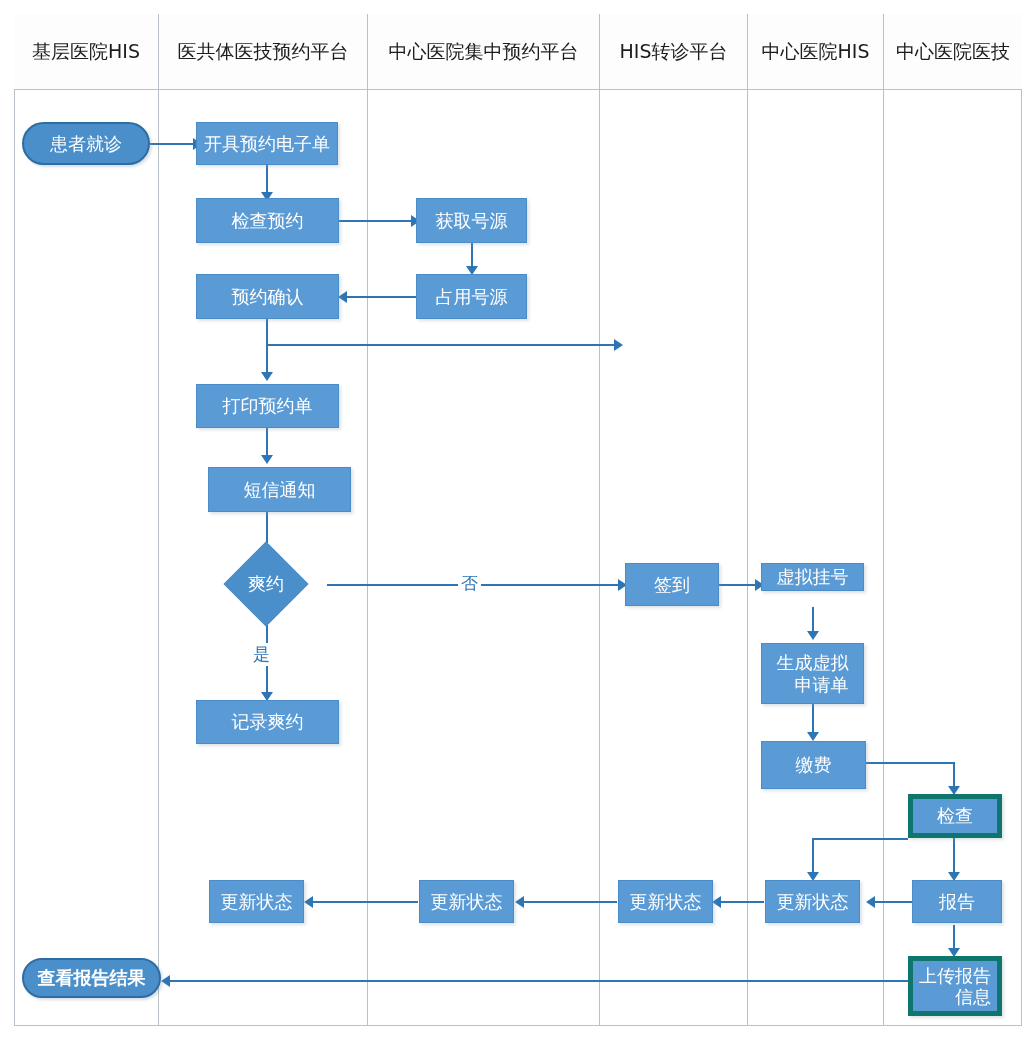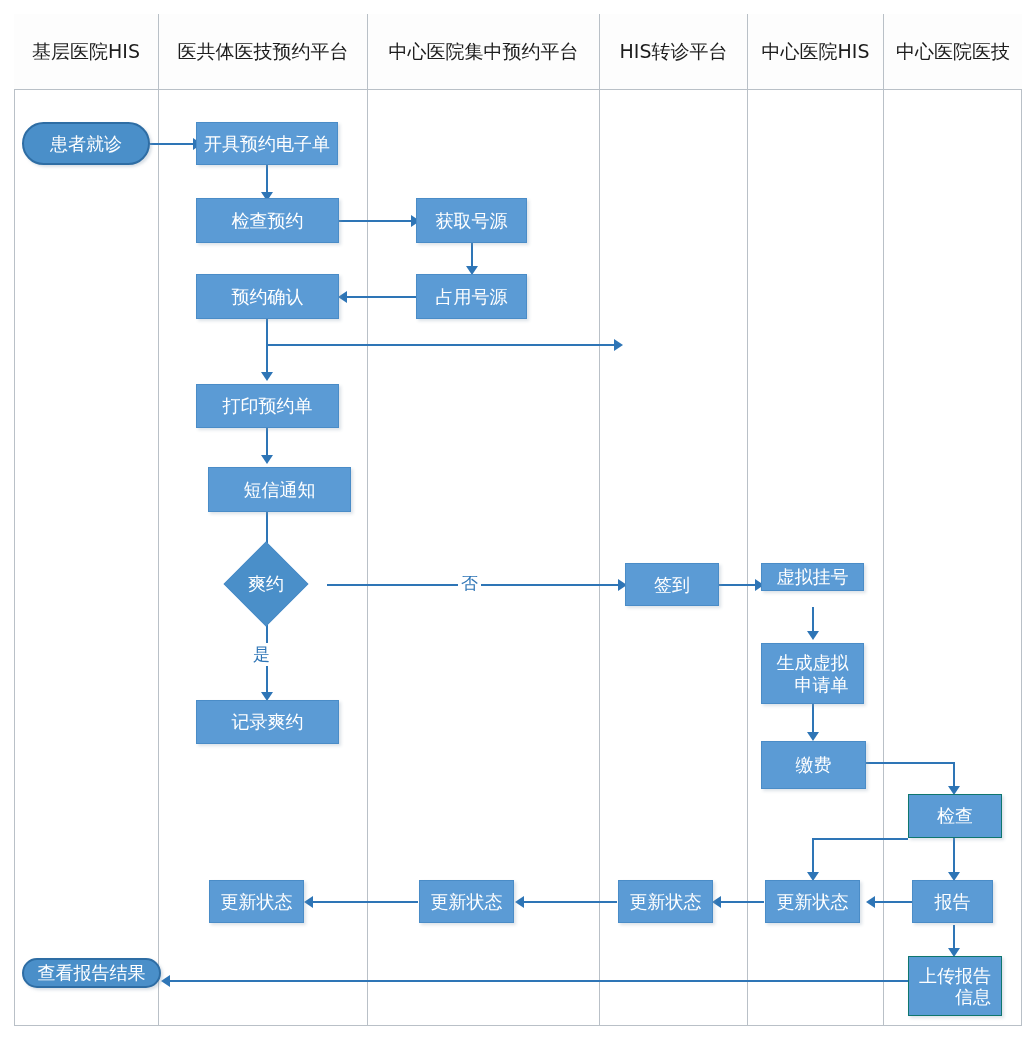--- a/index.html
+++ b/index.html
@@ -80,21 +80,21 @@
     box-shadow: 2px 2px 3px rgba(140,160,180,0.30);
     z-index: 4;
   }
   .node.terminal {
     border-radius: 26px;
     border: 2px solid #2e6da4;
     background: #4a8fc9;
     box-shadow: 2px 2px 3px rgba(140,160,180,0.35);
   }
   .node.tan-edge {
-    border: 1px solid #0f766e;
+    border: 5px solid #0f766e;
   }
   .node .label { pointer-events: none; white-space: pre-line; text-align: right; }
 
   
   .diamond {
     position: absolute;
     z-index: 4;
   }
   .diamond .dshape {
     position: absolute;
@@ -319,21 +319,21 @@
   </div>
 
   <div class="node" style="left:761px;top:741px;width:105px;height:48px;">
     <span class="label">缴费</span>
   </div>
 
   <div class="node tan-edge" style="left:908px;top:794px;width:94px;height:44px;">
     <span class="label">检查</span>
   </div>
 
-  <div class="node" style="left:912px;top:880px;width:81px;height:43px;">
+  <div class="node" style="left:912px;top:880px;width:90px;height:43px;">
     <span class="label">报告</span>
   </div>
 
   <div class="node tan-edge" style="left:908px;top:956px;width:94px;height:60px;">
     <span class="label">上传报告
 信息</span>
   </div>
 
   <div class="node" style="left:765px;top:880px;width:95px;height:43px;">
     <span class="label">更新状态</span>
@@ -344,17 +344,17 @@
   </div>
 
   <div class="node" style="left:419px;top:880px;width:95px;height:43px;">
     <span class="label">更新状态</span>
   </div>
 
   <div class="node" style="left:209px;top:880px;width:95px;height:43px;">
     <span class="label">更新状态</span>
   </div>
 
-  <div class="node terminal" style="left:22px;top:958px;width:139px;height:30px;">
+  <div class="node terminal" style="left:22px;top:958px;width:139px;height:40px;font-weight:bold;">
     <span class="label">查看报告结果</span>
   </div>
 
 </div>
 
 </body></html>

